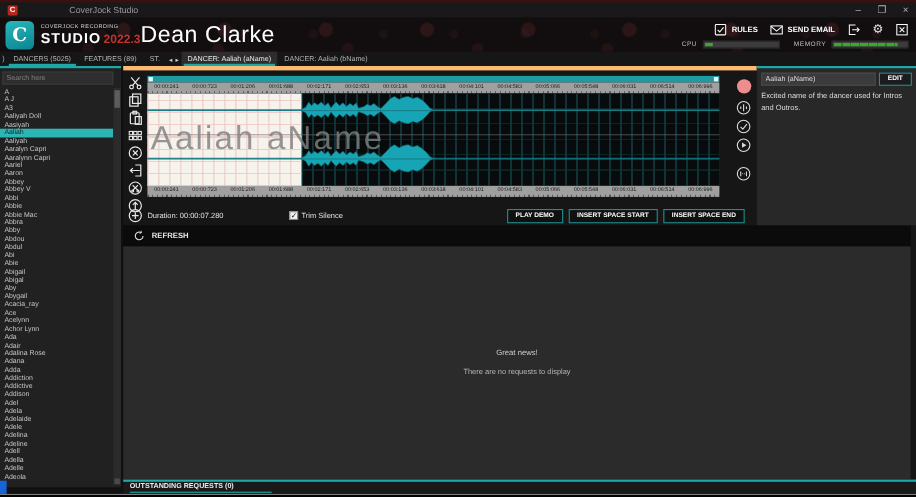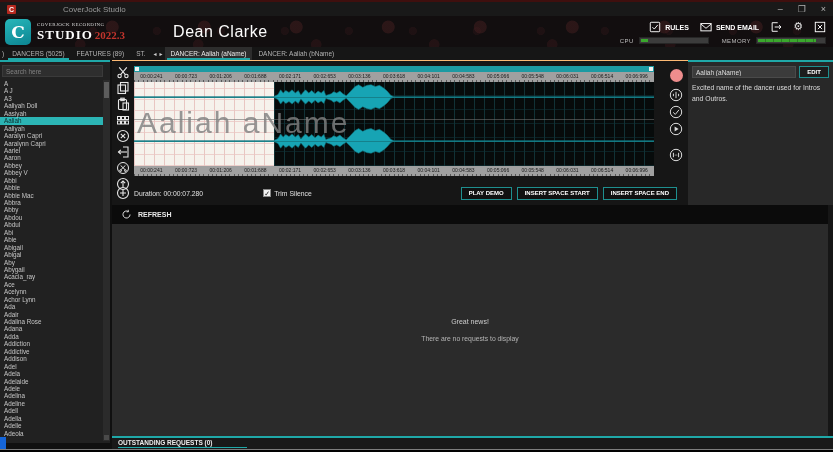--- a/index.html
+++ b/index.html
@@ -20,27 +20,27 @@
   #header { position:absolute; left:0; top:16px; right:0; height:31px; background-color:#120e0f;
     background-image:
       radial-gradient(circle 11px at 22% 25%, rgba(74,32,34,.45) 0 55%, transparent 62%),
       radial-gradient(circle 9px at 68% 75%, rgba(60,26,28,.40) 0 55%, transparent 62%),
       radial-gradient(circle 7px at 45% 50%, rgba(52,24,26,.35) 0 55%, transparent 62%);
     background-size:92px 44px, 118px 38px, 64px 30px;
     display:flex; align-items:center; }
   .logo { width:26px; height:26px; margin-left:5px; border-radius:5px; flex:none;
     background:linear-gradient(160deg,#27b7ba,#0c8491); display:flex; align-items:center; justify-content:center;
     color:#fff; font-weight:bold; font-size:17px; font-family:"DejaVu Serif",serif; }
-  .brand { margin-left:6px; line-height:1;font-family:Liberation Serif, serif; }
+  .brand { margin-left:6px; line-height:1; }
   .brand-top { font-size:5px; color:#d8d8d8; letter-spacing:.4px; margin-bottom:1px; }
   .brand-bottom { font-size:13px; font-weight:bold; color:#fff; letter-spacing:1px; }
   .brand-bottom .version { color:#c2342c; font-size:11px; margin-left:2px; letter-spacing:0; }
   .time { margin-left:30px; font-size:21px; color:#efefef; letter-spacing:1px; white-space:nowrap; }
   .time .ampm { font-size:9px; color:#d8d8d8; letter-spacing:0; }
-  .user { margin-left:48px; font-size:16px; color:#fdfdfd; letter-spacing:.5px; white-space:nowrap; }
+  .user { font-size:21px; color:#fdfdfd; letter-spacing:.5px; white-space:nowrap; }
   .hdr-actions { position:absolute; right:7px; top:5px; display:flex; align-items:center; gap:11px; }
   .hdr-btn { display:flex; align-items:center; gap:4px; color:#fff; font-size:7px; font-weight:bold; cursor:default; }
   .hicon { width:12px; height:12px; display:block; }
   .gear { font-size:11px; color:#e0e0e0; line-height:12px; font-family:"DejaVu Sans",sans-serif; }
   .meters { position:absolute; right:7px; bottom:3px; display:flex; align-items:center; gap:5px;
     font-size:6px; color:#bdbdbd; letter-spacing:.4px; }
   .meter { width:70px; height:7px; background:#3c3c3c; border:1px solid #262626; position:relative; margin-right:8px; }
   .meter:last-child { margin-right:0; }
   .mfill { position:absolute; left:1px; top:1px; bottom:1px;
     background:repeating-linear-gradient(90deg,#3aa72d 0 7px,#2c7f21 7px 8px); }
@@ -62,21 +62,21 @@
   #search::placeholder { color:#808080; }
   #dlist { position:absolute; left:0; top:18px; right:7px; bottom:2px; overflow:hidden; }
   .ditem { height:7.45px; line-height:7.6px; font-size:6.3px; color:#c6c6c6; padding-left:4px; white-space:nowrap; }
   .ditem.sel { background:#2cb5b5; color:#0d2a2a; }
   #sscroll { position:absolute; right:0; top:18px; bottom:2px; width:7px; background:#2b2b2b; }
   #sthumb { position:absolute; left:1px; top:2px; width:5px; height:16px; background:#5d5d5d; }
   #sbtn { position:absolute; left:1px; bottom:1px; width:5px; height:5px; background:#4a4a4a; }
 
   
   #waveouter { position:absolute; left:112px; top:60px; width:576px; height:145px; background:#161616;
-    border-top:1px solid #fdba74; }
+    border-top:4px solid #fdba74; }
   .ticon { position:absolute; left:4px; width:14px; height:14px; }
   .ticon svg, .ricon svg { width:100%; height:100%; display:block; }
 
   #wavebox { position:absolute; left:22px; top:5px; width:520px; height:114px; }
   #wscroll { height:6px; background:#1d9aa2; position:relative; }
   .whandle { position:absolute; top:1px; width:4px; height:4px; background:#f2f2f2; }
   .whandle.l { left:1px; } .whandle.r { right:1px; }
   .wruler { height:10px; background:#a0a0a0; display:flex; position:relative; }
   .wruler::after { content:""; position:absolute; left:0; right:0; bottom:0; height:2px;
     background:repeating-linear-gradient(90deg, rgba(0,0,0,.45) 0 1px, transparent 1px 4.33px); }

